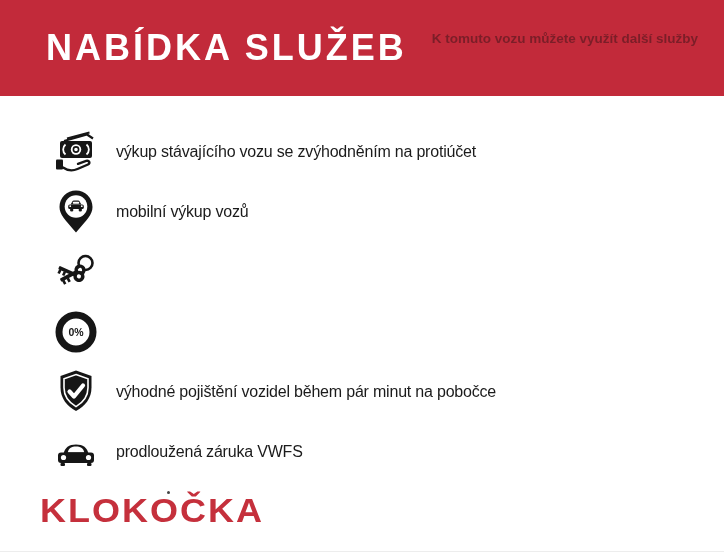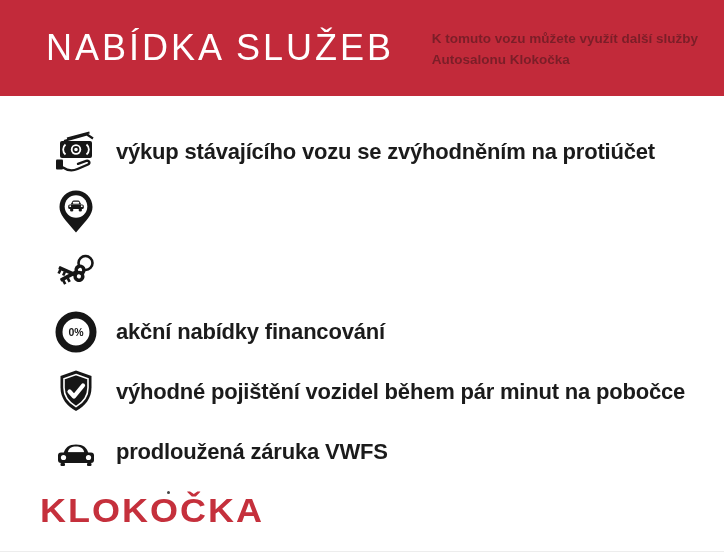--- a/index.html
+++ b/index.html
@@ -19,21 +19,21 @@
   }
   .band{
     position:absolute;top:0;left:0;width:724px;height:96px;
     background:var(--brand-red);
     display:flex;align-items:center;
   }
   .page-title{
     position:absolute;left:46px;top:0;height:96px;
     display:flex;align-items:center;
     color:#ffffff;
-    font-size:36px;font-weight:400;letter-spacing:3px;
+    font-size:36px;font-weight:700;letter-spacing:3px;
     white-space:nowrap;
   }
   .subtitle{
     position:absolute;right:26px;top:28px;
     color:var(--subtitle-maroon);
     font-size:13.5px;font-weight:700;line-height:21px;
     text-align:left;
   }
   .subtitle div{white-space:nowrap;}
   .services{
@@ -45,21 +45,21 @@
     height:60px;
   }
   .icon-box{
     width:48px;height:48px;flex:0 0 48px;
     display:flex;align-items:center;justify-content:center;
   }
   .icon-box svg{width:48px;height:48px;display:block;}
   .service .label{
     margin-left:16px;
     color:var(--text-black);
-    font-size:22px;font-weight:700;letter-spacing:-0.2px;
+    font-size:16px;font-weight:400;letter-spacing:-0.2px;
     white-space:nowrap;
   }
   .footer{
     position:absolute;left:40px;top:492px;
   }
   .logo{
     color:var(--logo-red);
     font-size:36px;font-weight:700;letter-spacing:2px;
     transform:scaleY(0.92);transform-origin:left top;
     white-space:nowrap;
@@ -80,21 +80,20 @@
 </style>
 </head>
 <body>
 
 <div class="page">
 
   <header class="band"></header>
   <h1 class="page-title">NABÍDKA SLUŽEB</h1>
   <div class="subtitle">
     <div>K tomuto vozu můžete využít další služby</div>
-    <div>Autosalonu Klokočka</div>
   </div>
 
   <ul class="services">
 
     <li class="service">
       <span class="icon-box">
         <svg viewBox="0 0 48 48">
           <path d="M12 13 L35 6.5 L41 10.5" fill="none" stroke="#161616" stroke-width="2.2" stroke-linejoin="round"></path>
           <path d="M15 10.5 L37.5 4.5" fill="none" stroke="#161616" stroke-width="2"></path>
           <rect x="8" y="13" width="32" height="17" rx="2" fill="#161616"></rect>
@@ -116,20 +115,21 @@
           <circle cx="24" cy="18.5" r="11.3" fill="#ffffff"></circle>
           <path d="M18.7 16.6 l1.6-3.2 c.3-.6 .9-1 1.6-1 h4.2 c.7 0 1.3 .4 1.6 1 l1.6 3.2 z" fill="#161616"></path>
           <rect x="16.2" y="16.4" width="15.6" height="4.6" rx="1.6" fill="#161616"></rect>
           <rect x="20.8" y="13.8" width="6.4" height="2" rx="0.8" fill="#ffffff"></rect>
           <circle cx="19.7" cy="21.9" r="1.7" fill="#161616"></circle>
           <circle cx="28.3" cy="21.9" r="1.7" fill="#161616"></circle>
           <circle cx="18.2" cy="18.2" r="0.9" fill="#ffffff"></circle>
           <circle cx="29.8" cy="18.2" r="0.9" fill="#ffffff"></circle>
         </svg>
       </span>
+      <span class="label">mobilní výkup vozů</span>
     </li>
 
     <li class="service">
       <span class="icon-box">
         <svg viewBox="0 0 48 48">
           <circle cx="33.5" cy="15" r="7" fill="none" stroke="#161616" stroke-width="2.6"></circle>
           <g fill="#161616">
             <g transform="rotate(-28 28 22)">
               <circle cx="28" cy="22" r="5.6"></circle>
               <circle cx="28" cy="22" r="2.1" fill="#ffffff"></circle>
@@ -149,21 +149,20 @@
       </span>
     </li>
 
     <li class="service">
       <span class="icon-box">
         <svg viewBox="0 0 48 48">
           <circle cx="24" cy="24" r="17" fill="none" stroke="#161616" stroke-width="7"></circle>
           <text class="svg-text" x="24" y="28" text-anchor="middle" font-size="10.5" fill="#161616">0%</text>
         </svg>
       </span>
-      <span class="label">akční nabídky financování</span>
     </li>
 
     <li class="service">
       <span class="icon-box">
         <svg viewBox="0 0 48 48">
           <path d="M24 2.5 L39.5 8 v11.5 c0 10.8-6.3 18.4-15.5 23.5 C14.8 37.9 8.5 30.3 8.5 19.5 V8 z" fill="#161616"></path>
           <path d="M24 6.5 L36 10.8 v8.9 c0 8.6-5 14.7-12 18.9 c-7-4.2-12-10.3-12-18.9 v-8.9 z" fill="none" stroke="#ffffff" stroke-width="1.6"></path>
           <path d="M17.5 23.5 l4.5 5 l9-11" fill="none" stroke="#ffffff" stroke-width="4.2" stroke-linecap="round" stroke-linejoin="round"></path>
         </svg>
       </span>

